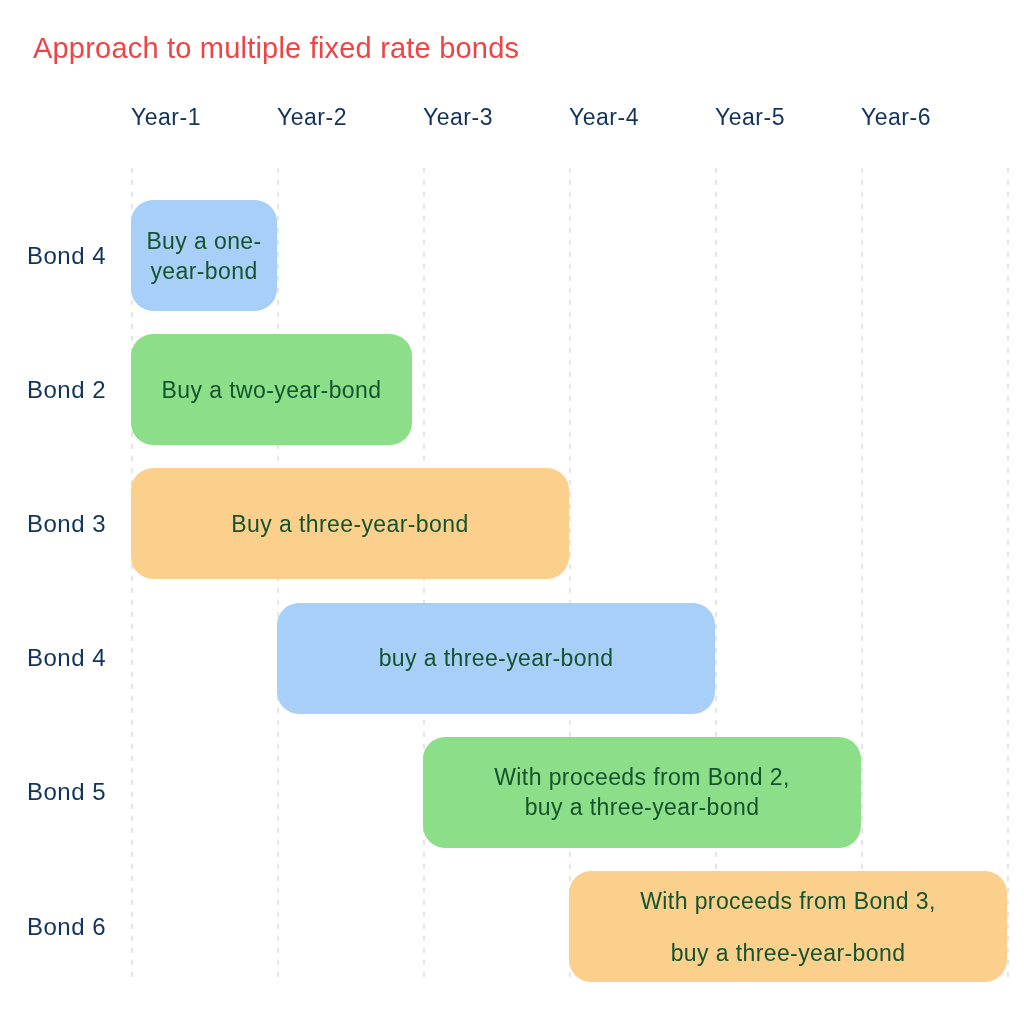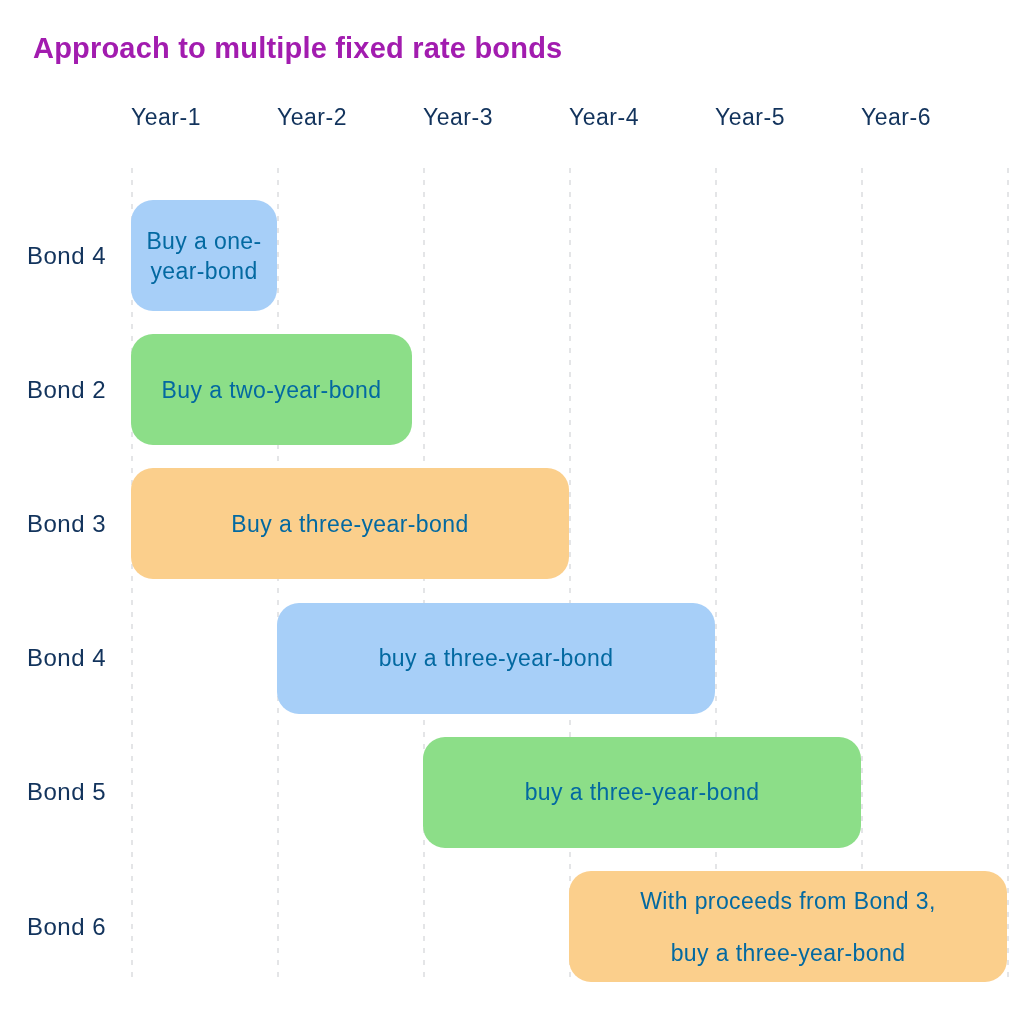--- a/index.html
+++ b/index.html
@@ -2,37 +2,37 @@
 <html><head>
 <meta charset="utf-8">
 <style>
   html,body{margin:0;padding:0;background:#ffffff;}
   .page{
     position:relative;width:1024px;height:1024px;background:#ffffff;overflow:hidden;
     font-family:"Liberation Sans","DejaVu Sans",sans-serif;color:#12335C;
   }
   .title{
     position:absolute;left:33px;top:32px;margin:0;
-    font-size:29px;font-weight:700;letter-spacing:0.2px;color:#a21caf;
+    font-size:29px;font-weight:400;letter-spacing:0.2px;color:#ef4444;
   }
   .year-label{
     position:absolute;top:104px;width:146px;text-align:left;
     font-size:23px;letter-spacing:0.5px;color:#12335C;
   }
   .gridline{
     position:absolute;top:168px;height:816px;width:2px;
     background:repeating-linear-gradient(to bottom,#E4E5E7 0px,#E4E5E7 5px,transparent 5px,transparent 12px);
   }
   .row-label{
     position:absolute;left:27px;font-size:24px;letter-spacing:0.5px;color:#12335C;white-space:nowrap;
   }
   .bar{
     position:absolute;height:111px;border-radius:22px;
     display:flex;flex-direction:column;justify-content:center;align-items:center;
-    font-size:23px;line-height:30px;letter-spacing:0.4px;color:#0369a1;text-align:center;
+    font-size:23px;line-height:30px;letter-spacing:0.4px;color:#14532d;text-align:center;
   }
   .bar-line{white-space:nowrap;}
 </style>
 </head>
 <body>
 
 <div class="page">
   <h1 class="title">Approach to multiple fixed rate bonds</h1>
   <div id="headers">
       <div class="year-label" style="left: 131px;">Year-1</div>
@@ -64,20 +64,21 @@
       <div class="row-label" style="top: 509.9px;">Bond 3</div>
       <div class="bar" style="top: 468.4px; left: 131px; width: 438px; background: rgb(251, 207, 140);">
         <div class="bar-line">Buy a three-year-bond</div>
       </div>
       <div class="row-label" style="top: 644.1px;">Bond 4</div>
       <div class="bar" style="top: 602.6px; left: 277px; width: 438px; background: rgb(167, 207, 248);">
         <div class="bar-line">buy a three-year-bond</div>
       </div>
       <div class="row-label" style="top: 778.3px;">Bond 5</div>
       <div class="bar" style="top: 736.8px; left: 423px; width: 438px; background: rgb(140, 222, 136);">
+        <div class="bar-line">With proceeds from Bond 2,</div>
         <div class="bar-line">buy a three-year-bond</div>
       </div>
       <div class="row-label" style="top: 912.5px;">Bond 6</div>
       <div class="bar" style="top: 871px; left: 569px; width: 438px; background: rgb(251, 207, 140); gap: 22px;">
         <div class="bar-line">With proceeds from Bond 3,</div>
         <div class="bar-line">buy a three-year-bond</div>
       </div>
     </div>
 </div>
 

